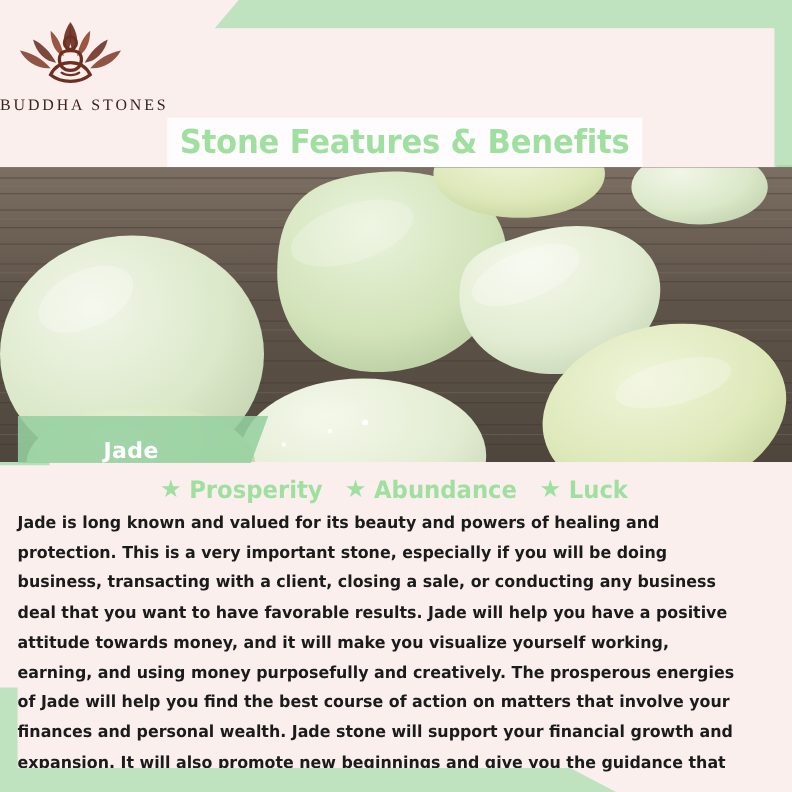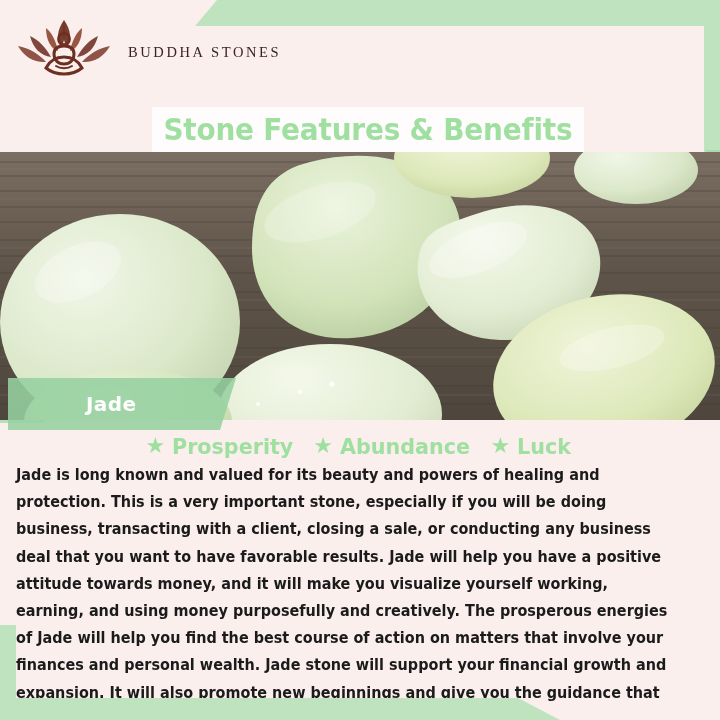--- a/index.html
+++ b/index.html
@@ -35,21 +35,21 @@
     clip-path:polygon(0 0,518px 0,560px 100%,0 100%);
   }
   .bottom-left-green{
     position:absolute;left:0;bottom:0;width:16px;height:95px;background:#bfe3bf;
   }
 
   
   .header{position:absolute;top:0;left:0;width:720px;height:152px;}
   .logo-wrap{
     position:absolute;top:16px;left:0;width:647px;
-    display:flex;flex-direction:row;align-items:center;
+    display:flex;flex-direction:column;
   }
   .logo-mark{width:128px;height:70px;display:block;}
   .logo-text{
     margin-top:2px;
     font-family:"Liberation Serif",serif;
     font-size:14.5px;letter-spacing:2.6px;color:#3b2320;font-weight:400;
   }
   .title-banner{
     position:absolute;top:107px;left:152px;width:432px;height:45px;
     background:rgba(255,255,255,.80);
@@ -63,24 +63,24 @@
   }
 
   
   .photo{
     position:absolute;top:152px;left:0;width:720px;height:268px;
     overflow:hidden;background:#6d6256;
   }
   .photo svg{display:block;width:720px;height:268px;}
 
   .jade-banner{
-    position:absolute;left:8px;top:378px;width:228px;height:52px;
+    position:absolute;left:16px;top:378px;width:228px;height:43px;
     background:rgba(150,208,160,.88);
     clip-path:polygon(0 0,228px 0,212px 100%,0 100%);
-    display:flex;align-items:center;
+    display:flex;align-items:flex-end;
   }
   .jade-label{
     margin-left:78px;color:#ffffff;font-weight:bold;font-size:20px;
     font-family:"DejaVu Sans",sans-serif;letter-spacing:.4px;
   }
 
   
   .benefits{
     position:absolute;top:430px;left:0;width:720px;height:32px;
     display:flex;align-items:center;justify-content:center;gap:12px;

